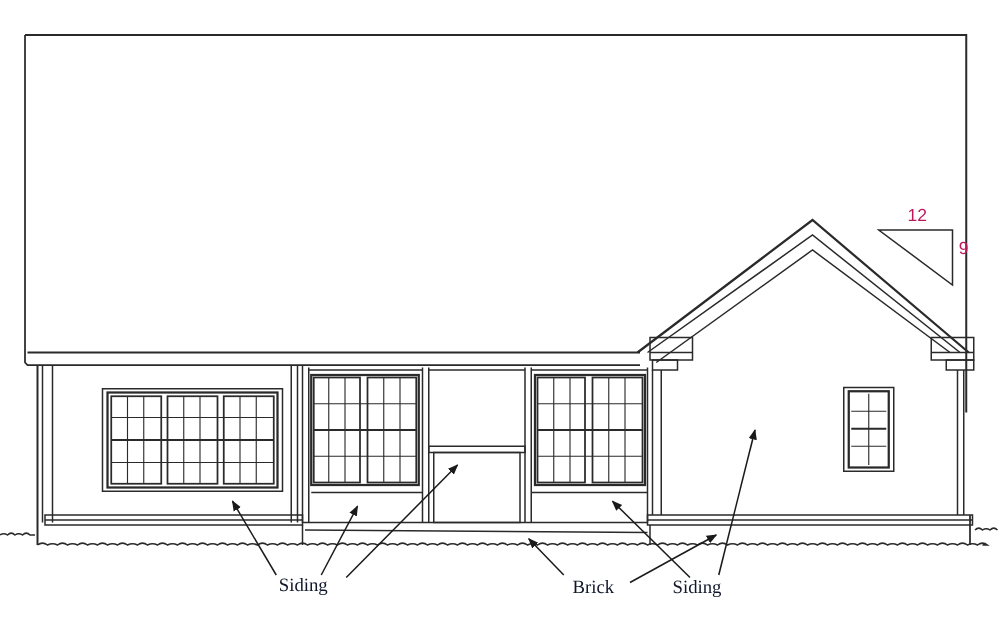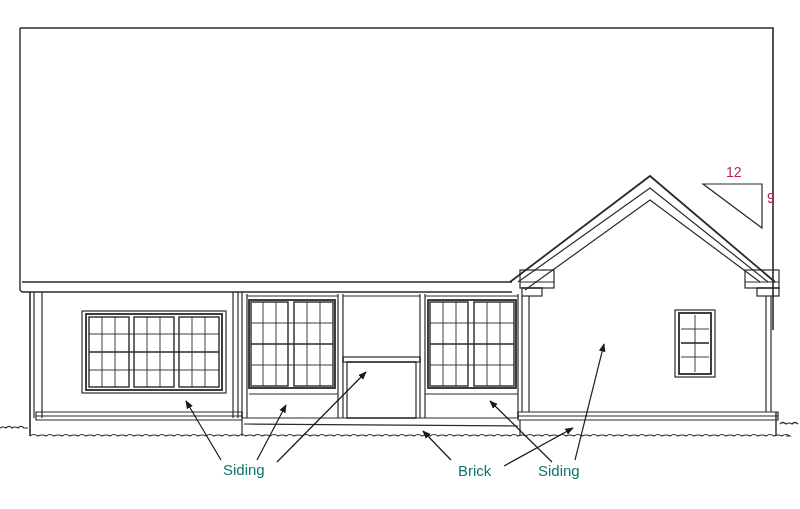--- a/index.html
+++ b/index.html
@@ -1,18 +1,18 @@
 <!DOCTYPE html>
 <html><head>
   <meta charset="utf-8">
   <style>
     html, body { margin: 0; padding: 0; background: #ffffff; }
     body { width: 800px; height: 509px; overflow: hidden; position: relative; font-family: "Liberation Sans", sans-serif; }
     #drawing { position: absolute; left: 0; top: 0; width: 800px; height: 509px; }
-    .lbl { position: absolute; font-family: Liberation Sans, sans-serif; font-size: 15px; color: #0f766e; line-height: 1; white-space: nowrap; }
+    .lbl { position: absolute; font-family: Liberation Serif, serif; font-size: 15px; color: #0f172a; line-height: 1; white-space: nowrap; }
     .pitch { position: absolute; font-family: "Liberation Sans", sans-serif; font-size: 14px; color: #be185d; line-height: 1; }
   </style>
 </head>
 <body>
 
 <svg id="drawing" viewBox="0 0 800 509" xmlns="http://www.w3.org/2000/svg">
   <defs>
     <marker id="arr" viewBox="0 0 10 10" refX="9" refY="5" markerWidth="7" markerHeight="7" orient="auto-start-reverse">
       <path d="M0,1 L10,5 L0,9 z" fill="#1a1a1a"></path>
     </marker>

